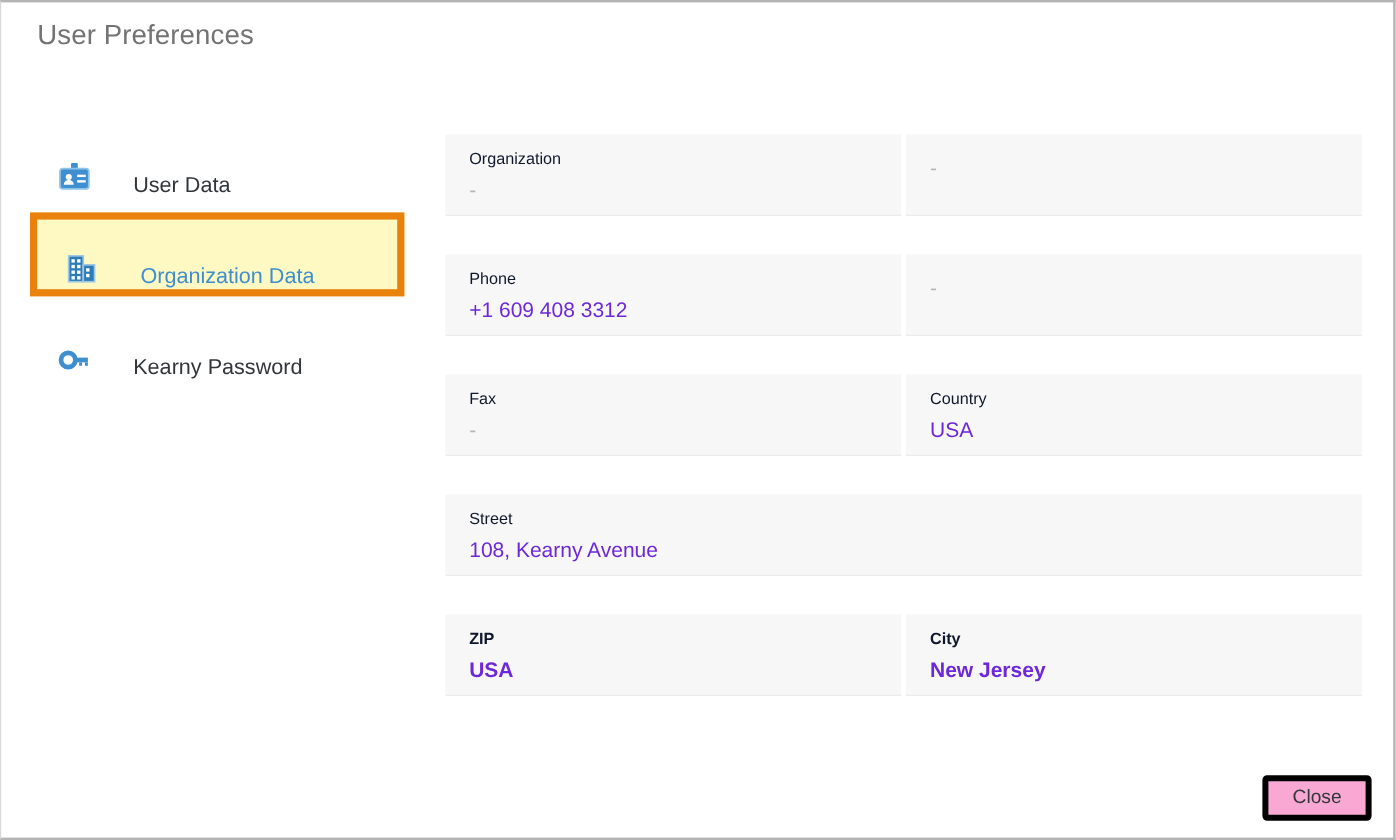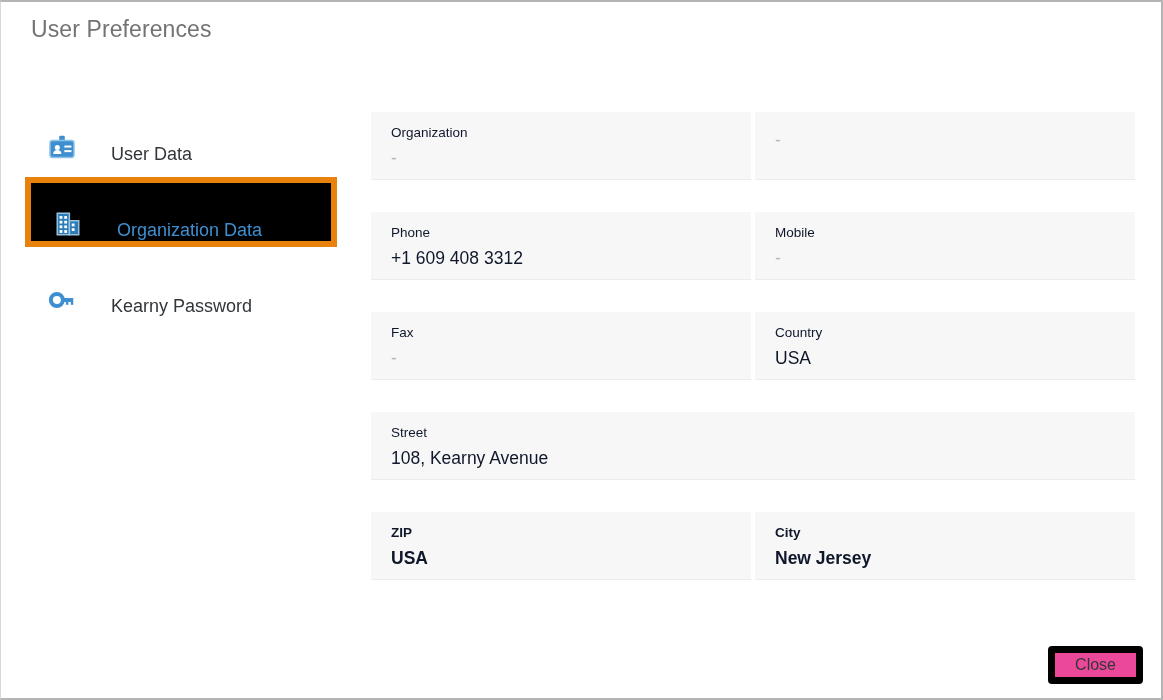--- a/index.html
+++ b/index.html
@@ -76,21 +76,21 @@
   }
 
   
   #nav-organization-data {
     margin-top: 12px;
     margin-left: 24px;
     margin-right: 0;
     width: 312px;
     height: 70px;
     padding-left: 20px;
-    background: #000000;
+    background: #fef9c3;
     border: 6px solid #e8820c;
     box-sizing: border-box;
   }
   #nav-organization-data .nav-label {
     color: #3f8fd0;
     margin-left: 32px;
   }
 
   #nav-change-password {
     margin-top: 12px;
@@ -125,43 +125,43 @@
   .field-label {
     font-size: 13.5px;
     color: #0f172a;
     line-height: 18px;
     white-space: nowrap;
     overflow: hidden;
     text-overflow: ellipsis;
   }
   .field-value {
     font-size: 17.5px;
-    color: #0f172a;
+    color: #6d28d9;
     line-height: 28px;
     margin-top: 2px;
     white-space: nowrap;
     overflow: hidden;
     text-overflow: ellipsis;
   }
   .field-value.empty {
     color: #b6b6bb;
   }
 
   
   #footer {
     position: absolute;
     right: 18px;
     bottom: 14px;
   }
   #close-button {
     min-width: 80px;
     height: 38px;
     padding: 0 20px;
-    background: #ec4899;
-    border: 7px solid #000000;
+    background: #f9a8d4;
+    border: 5px solid #000000;
     border-radius: 4px;
     font-family: "Liberation Sans", sans-serif;
     font-size: 16px;
     color: #32363a;
     cursor: pointer;
     display: flex;
     align-items: center;
     justify-content: center;
   }
 </style>
@@ -233,21 +233,20 @@
         <div class="field-value empty">-</div>
       </div>
     </div>
 
     <div class="form-row">
       <div class="field">
         <div class="field-label">Phone</div>
         <div class="field-value">+1 609 408 3312</div>
       </div>
       <div class="field">
-        <div class="field-label">Mobile</div>
         <div class="field-value empty">-</div>
       </div>
     </div>
 
     <div class="form-row">
       <div class="field">
         <div class="field-label">Fax</div>
         <div class="field-value empty">-</div>
       </div>
       <div class="field">

